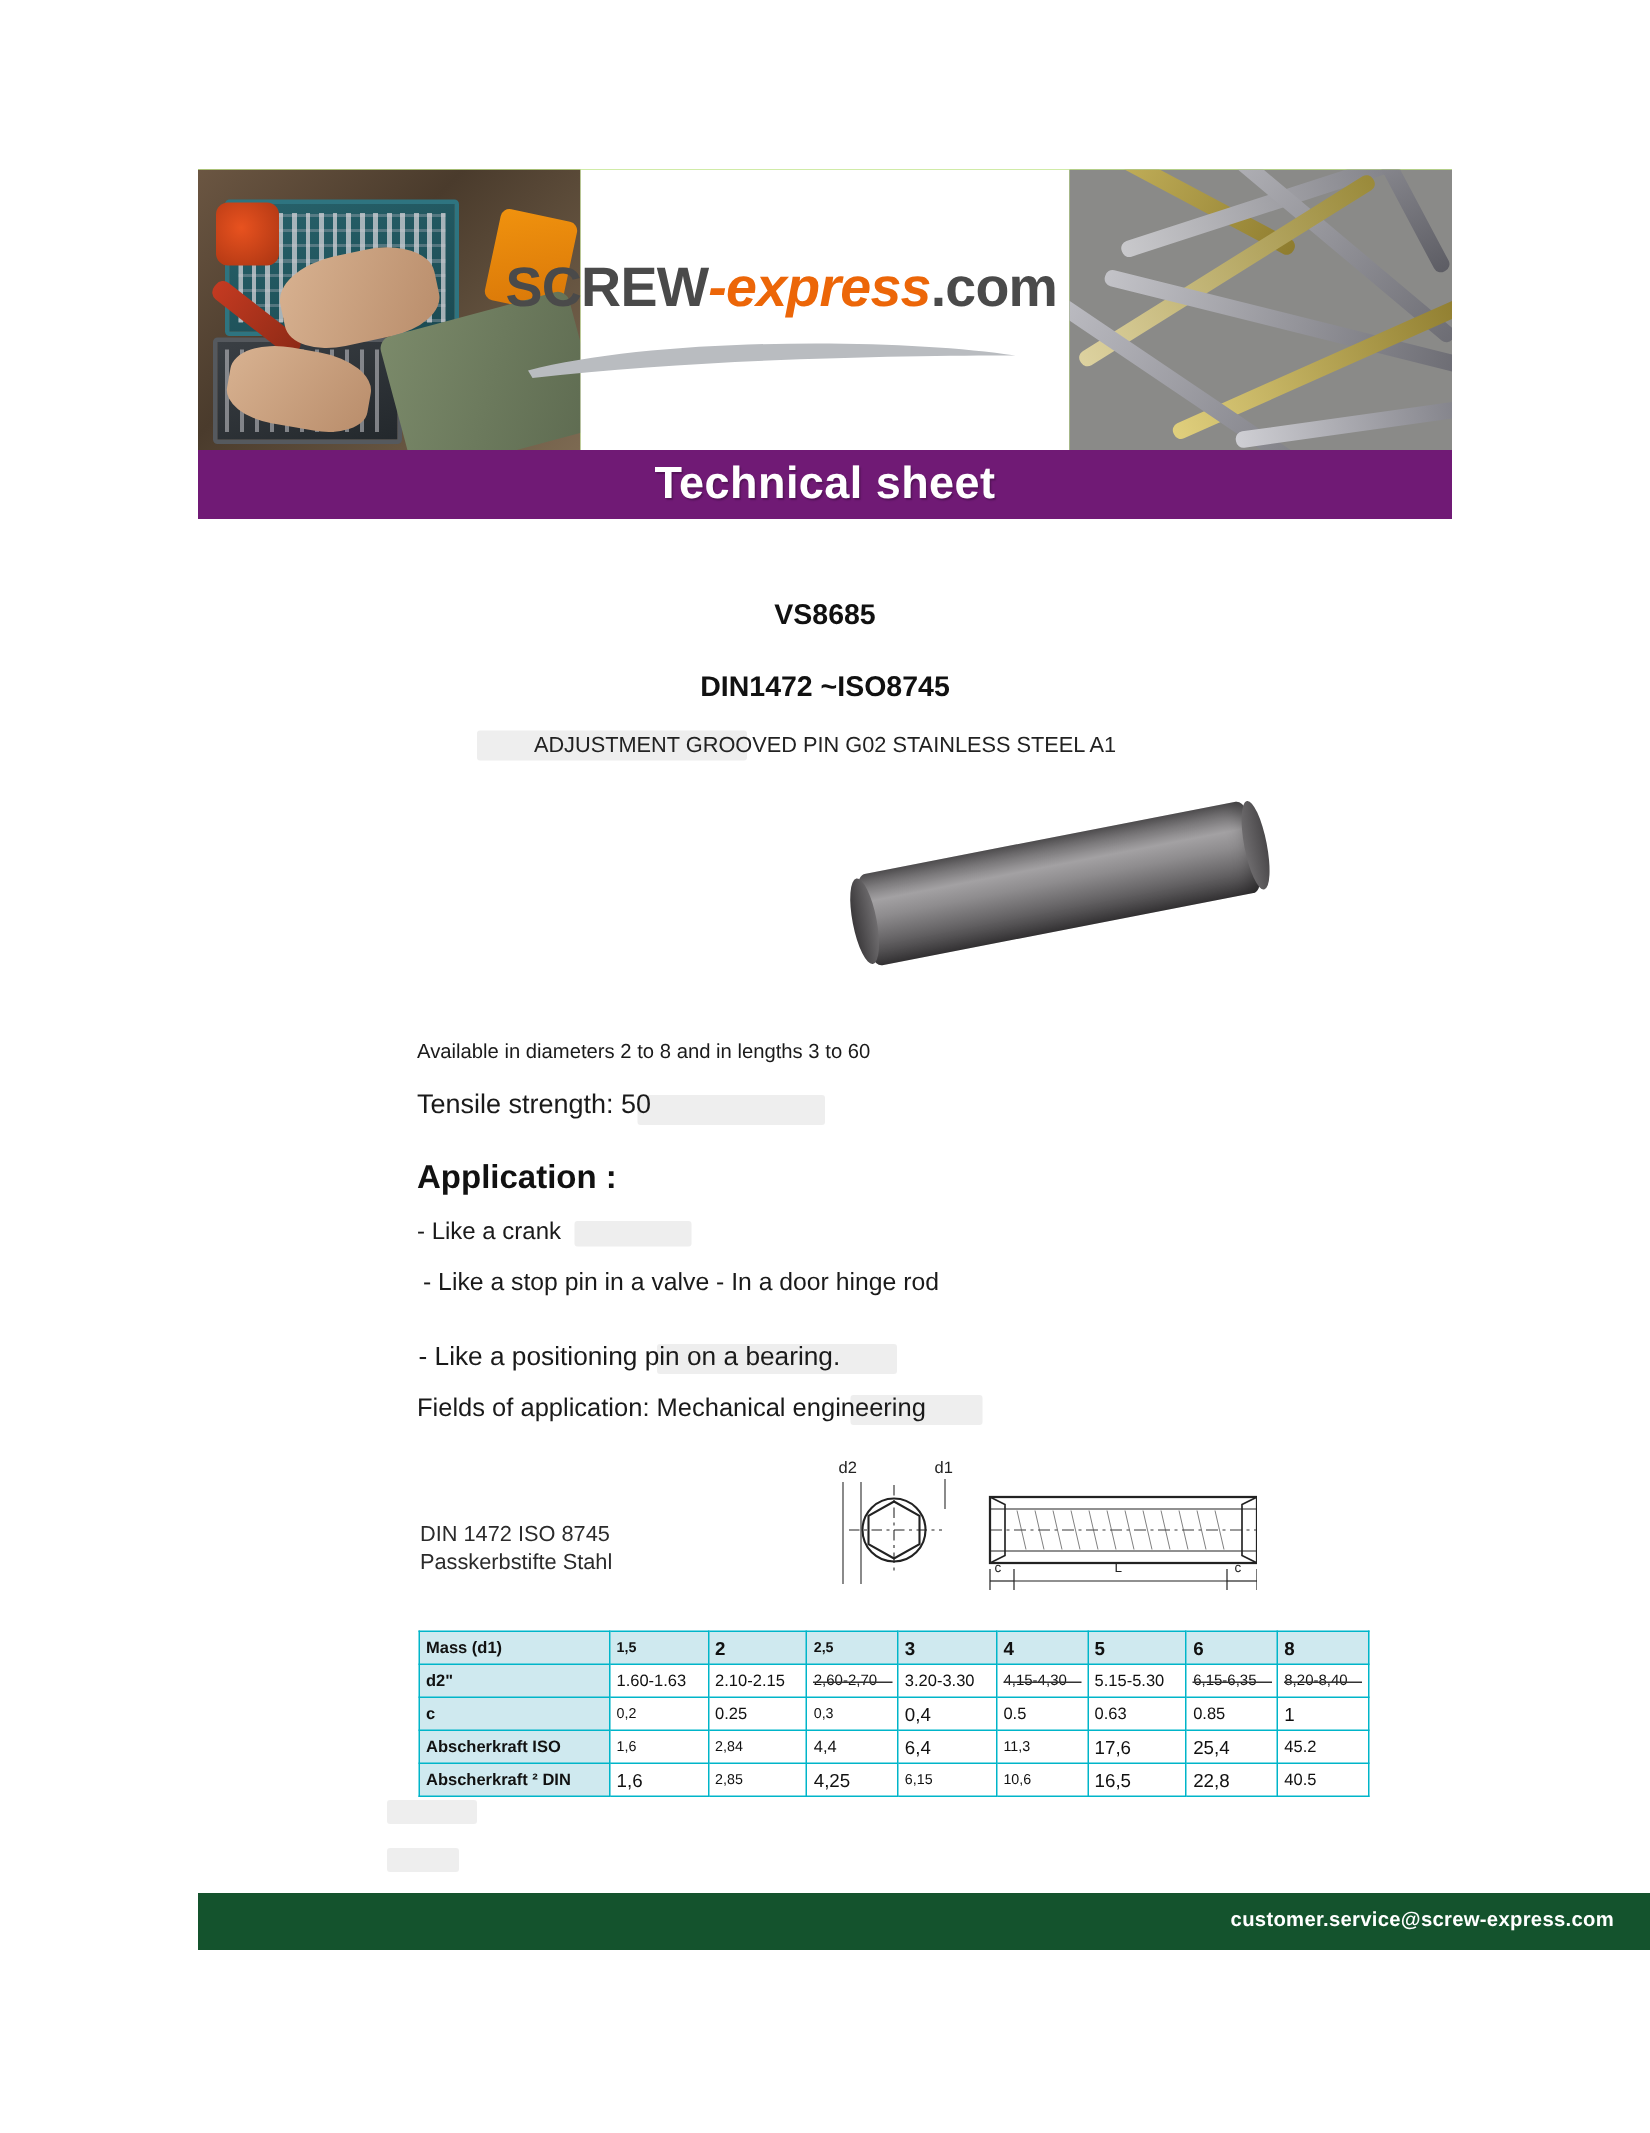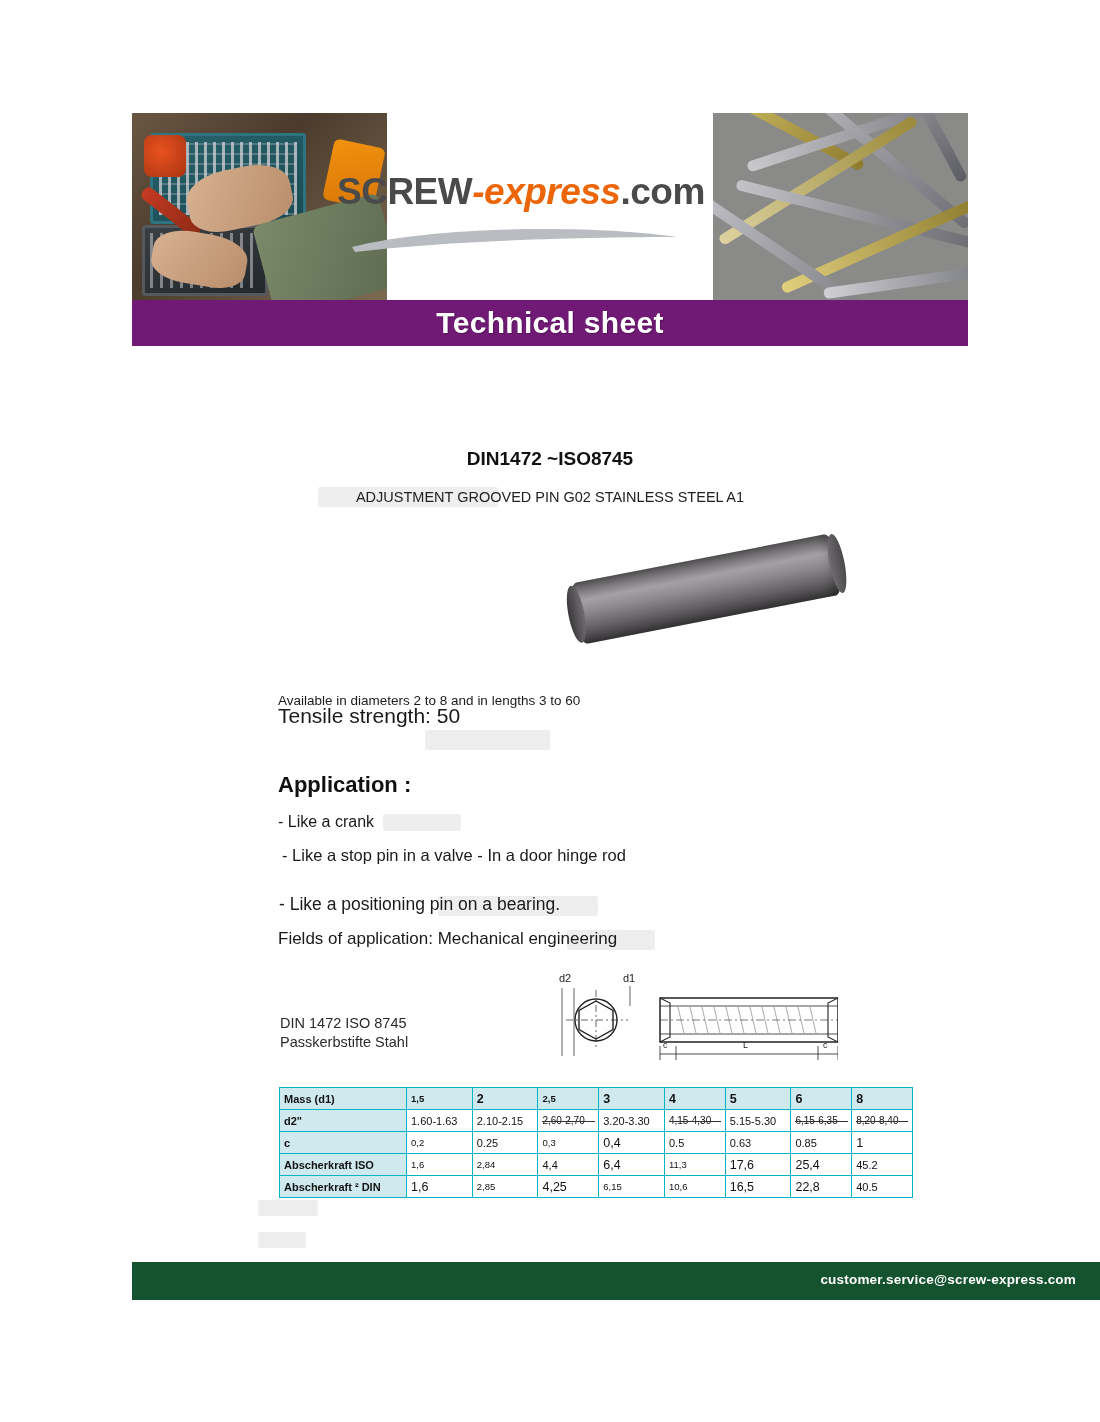--- a/index.html
+++ b/index.html
@@ -247,22 +247,22 @@
   }
 
   .avail {
     position: absolute;
     left: 278px; top: 693px;
     font-size: 13.5px;
     color: #1a1a1a;
   }
   .tensile {
     position: absolute;
-    left: 278px; top: 704px;
-    font-size: 21px;
+    left: 278px; top: 726px;
+    font-size: 18px;
     color: #1a1a1a;
   }
   .app-head {
     position: absolute;
     left: 278px; top: 772px;
     font-size: 22px;
     font-weight: bold;
     color: #111;
   }
   .app1 {
@@ -413,20 +413,21 @@
       <div class="scr" style="left:110px; top:162px; width:190px; background:linear-gradient(90deg,#cfcfd4,#6f6f77); transform:rotate(-8deg);"></div>
       <div class="scr" style="left:140px; top:-4px; width:150px; background:linear-gradient(90deg,#a9a9af,#5d5d64); transform:rotate(62deg);"></div>
     </div>
   </div>
 
   <div class="title-bar-left-cap"></div>
   <div class="title-bar">
     <span class="tb-text">Technical sheet</span>
   </div>
 
+  <div class="code">VS8685</div>
   <div class="standard">DIN1472 ~ISO8745</div>
   <div class="ghost" style="left:318px; top:487px; width:180px; height:20px;"></div>
   <div class="descr">ADJUSTMENT GROOVED PIN G02 STAINLESS STEEL A1</div>
 
   <div class="pin-wrap">
     <div class="pin"></div>
   </div>
 
   <div class="ghost" style="left:425px; top:730px; width:125px; height:20px;"></div>
   <div class="avail">Available in diameters 2 to 8 and in lengths 3 to 60</div>

